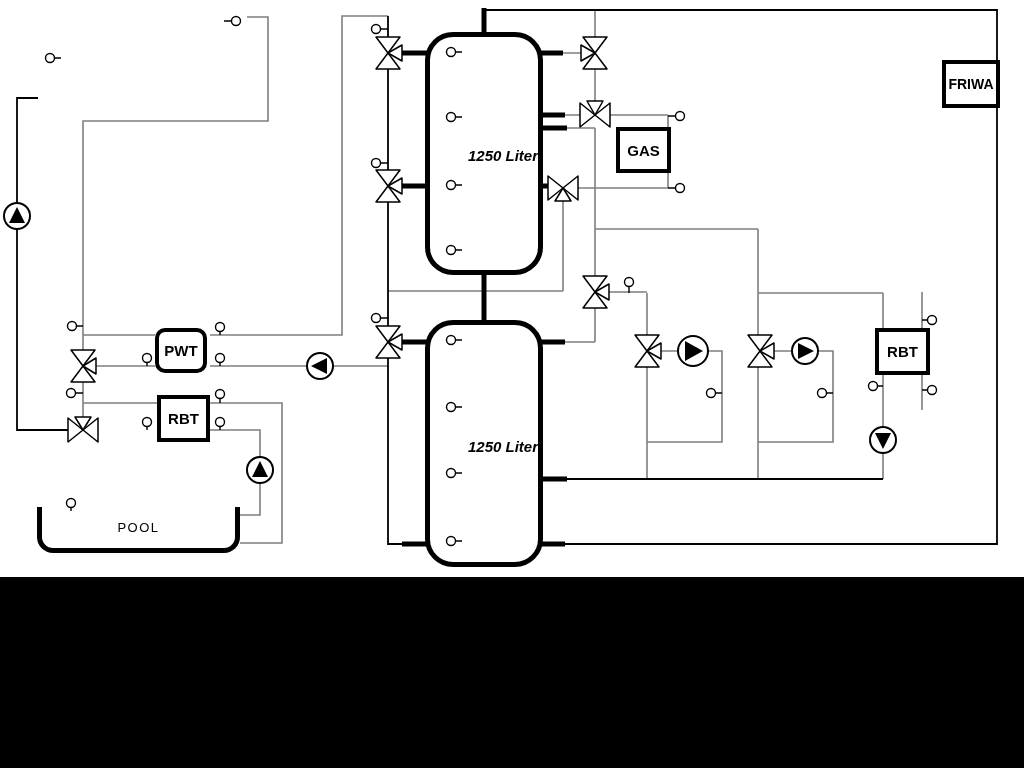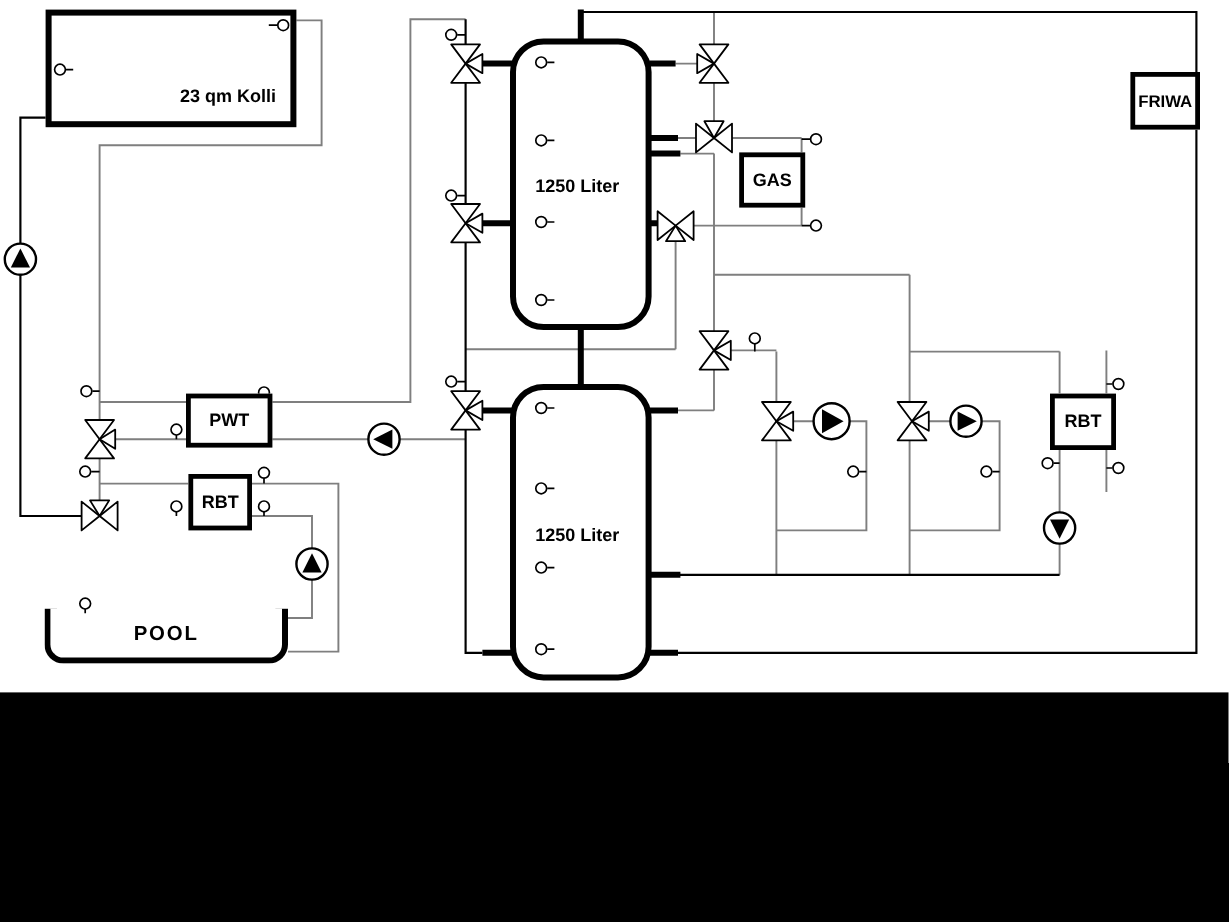--- a/index.html
+++ b/index.html
@@ -6,34 +6,34 @@
   #stage{position:relative;width:1024px;height:768px;background:#fff;overflow:hidden;
          font-family:"Liberation Sans","DejaVu Sans",sans-serif;}
   svg{position:absolute;left:0;top:0;}
   .box{position:absolute;box-sizing:border-box;border:4px solid #000;background:transparent;
        display:flex;align-items:center;justify-content:center;}
   .box .lbl{font-size:15px;font-weight:bold;color:#000;white-space:nowrap;}
   #collector-box{left:38px;top:8px;width:209px;height:98px;border-width:5px;}
   #collector-box .lbl{position:absolute;right:12px;bottom:12px;}
   #tank-top-box{left:425px;top:32px;width:118px;height:243px;border-width:5px;border-radius:28px;}
   #tank-bottom-box{left:425px;top:320px;width:118px;height:247px;border-width:5px;border-radius:28px;}
-  #tank-top-box .lbl,#tank-bottom-box .lbl{position:absolute;left:16px;right:0;text-align:left;}
+  #tank-top-box .lbl,#tank-bottom-box .lbl{position:absolute;left:0;right:0;text-align:right;font-style:italic;}
   #tank-top-box .lbl{top:110px;}
   #tank-bottom-box .lbl{top:113px;}
   #gas-box{left:616px;top:127px;width:55px;height:46px;}
   #friwa-box{left:942px;top:60px;width:58px;height:48px;background:#fff;}
   #friwa-box .lbl{font-size:14px;}
-  #pwt-box{left:155px;top:328px;width:72px;height:45px;background:#fff;}
+  #pwt-box{left:155px;top:328px;width:52px;height:45px;background:#fff;border-radius:10px;}
   #rbt1-box{left:157px;top:395px;width:53px;height:47px;background:#fff;}
   #rbt2-box{left:875px;top:328px;width:55px;height:47px;background:#fff;}
   #gas-box{background:#fff;}
   #pool-box{position:absolute;box-sizing:border-box;left:37px;top:507px;width:203px;height:46px;
             border:5px solid #000;border-top:none;border-radius:0 0 16px 16px;
             display:flex;align-items:center;justify-content:center;}
-  #pool-box .lbl{font-size:17px;font-weight:bold;letter-spacing:1.5px;}
+  #pool-box .lbl{font-size:13px;font-weight:normal;letter-spacing:1.5px;}
   #footer-band{position:absolute;left:0;top:577px;width:1024px;height:191px;background:#000;}
 </style>
 </head>
 <body>
 
 <div id="stage">
 
   <svg width="1024" height="768" viewBox="0 0 1024 768">
 
     <g stroke="#7f7f7f" stroke-width="1.6" fill="none">
@@ -186,23 +186,20 @@
       <circle cx="629" cy="282" r="4.5"></circle>
       <circle cx="711" cy="393" r="4.5"></circle>
       <circle cx="822" cy="393" r="4.5"></circle>
       <circle cx="932" cy="320" r="4.5"></circle>
       <circle cx="932" cy="390" r="4.5"></circle>
       <circle cx="873" cy="386" r="4.5"></circle>
       <circle cx="71" cy="503" r="4.5"></circle>
     </g>
   </svg>
 
-  <div class="box" id="collector-box">
-    <span class="lbl">23 qm Kolli</span>
-  </div>
 
   <div class="box" id="tank-top-box">
     <span class="lbl">1250 Liter</span>
   </div>
 
   <div class="box" id="tank-bottom-box">
     <span class="lbl">1250 Liter</span>
   </div>
 
   <div class="box" id="gas-box">

